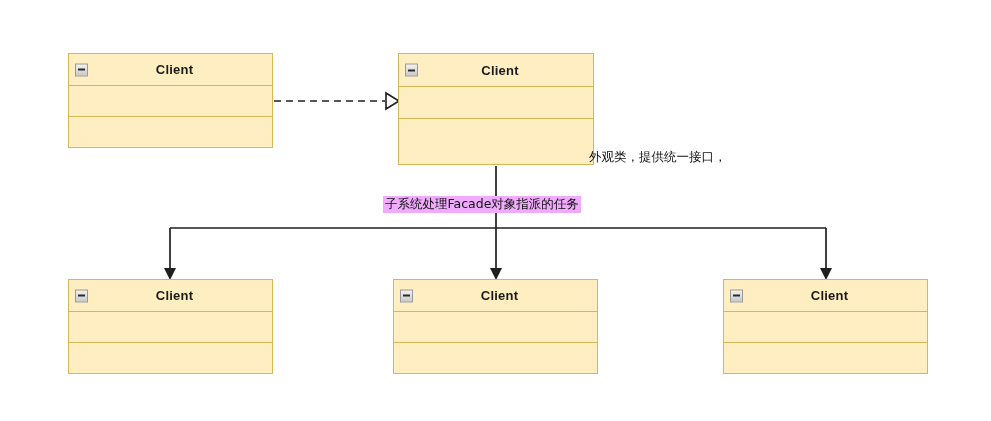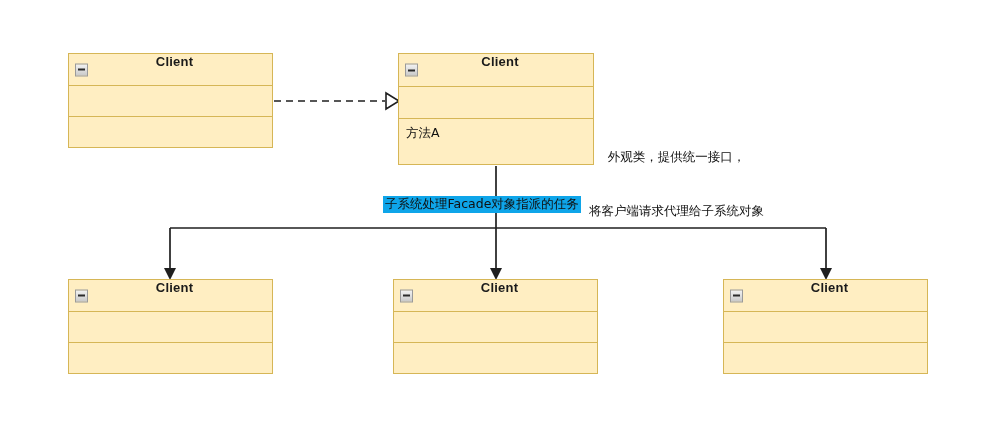--- a/index.html
+++ b/index.html
@@ -30,20 +30,21 @@
     flex-direction: column;
   }
   .uml-compartment {
     box-sizing: border-box;
     position: relative;
     background: #ffeec2;
   }
   .uml-compartment.header {
     border-bottom: 1px solid #d6b656;
     display: flex;
+    align-items: center;
     justify-content: center;
     padding-left: 8px;
   }
   .uml-compartment.mid {
     border-bottom: 1px solid #d6b656;
   }
   .uml-title {
     font-size: 13px;
     font-weight: bold;
     color: #1a1a1a;
@@ -85,21 +86,21 @@
     line-height: 18px;
     color: #101010;
     white-space: pre;
     font-family: "DejaVu Sans", "Liberation Sans", sans-serif;
   }
   .annotation.center { text-align: center; }
   .edge-label {
     position: absolute;
     font-size: 12.5px;
     color: #101010;
-    background: #0ea5e9;
+    background: #f0abfc;
     padding: 0 2px;
     white-space: nowrap;
     font-family: "DejaVu Sans", "Liberation Sans", sans-serif;
   }
 </style>
 </head>
 <body>
 
 <svg id="canvas" viewBox="0 0 991 421" xmlns="http://www.w3.org/2000/svg">
 
@@ -139,21 +140,20 @@
 <div class="uml-box" style="left:398px; top:53px; width:196px; height:112px;">
   <div class="uml-compartment header" style="height:33px;">
     <span class="collapse-icon">
         <span class="bar"></span>
       </span>
     <span class="uml-title">Client</span>
   </div>
   <div class="uml-compartment mid" style="height:32px;"></div>
   <div class="uml-compartment" style="flex:1 1 auto;">
     <div class="member-list">
-      <div>方法A</div>
     </div>
   </div>
 </div>
 
 <div class="uml-box" style="left:68px; top:279px; width:205px; height:95px;">
   <div class="uml-compartment header" style="height:32px;">
     <span class="collapse-icon">
         <span class="bar"></span>
       </span>
     <span class="uml-title">Client</span>
@@ -179,16 +179,15 @@
         <span class="bar"></span>
       </span>
     <span class="uml-title">Client</span>
   </div>
   <div class="uml-compartment mid" style="height:31px;"></div>
   <div class="uml-compartment" style="flex:1 1 auto;"></div>
 </div>
 
 <div class="annotation center" style="left:589px; top:112px;">
   <div>外观类，提供统一接口，</div>
-  <div>将客户端请求代理给子系统对象</div>
 </div>
 
 <div class="edge-label" style="left:383px; top:196px;">子系统处理Facade对象指派的任务</div>
 
 </body></html>

